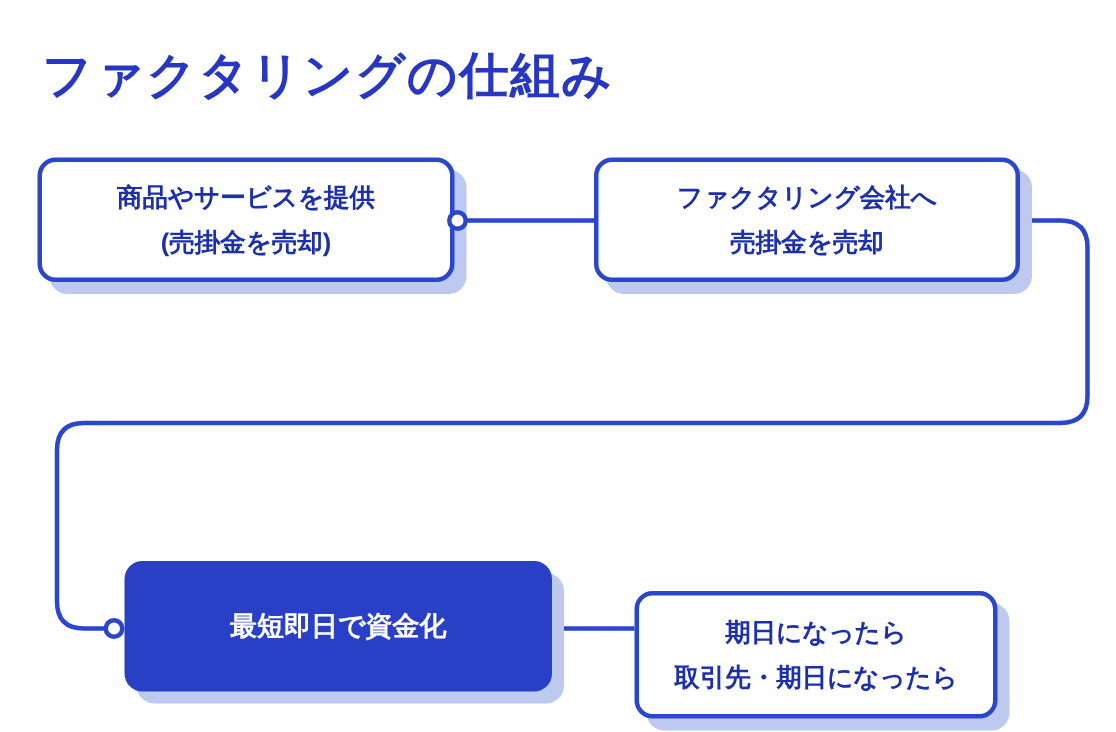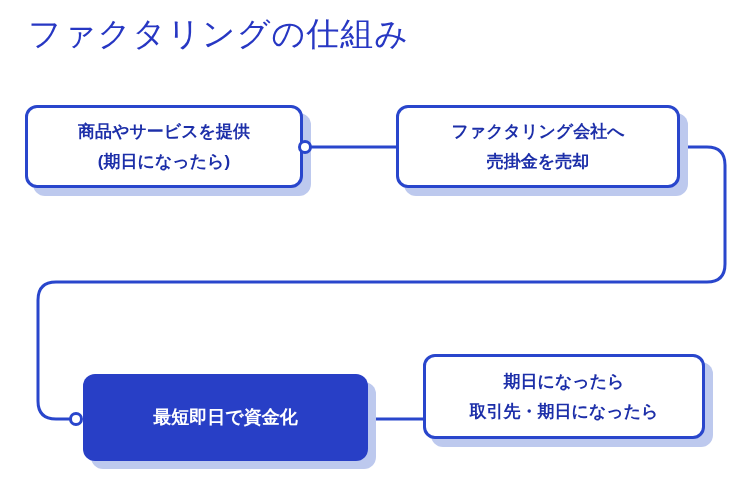--- a/index.html
+++ b/index.html
@@ -17,23 +17,23 @@
   .canvas{
     position:relative;
     width:744px;
     height:488px;
     background:#ffffff;
     overflow:hidden;
   }
   .page-title{
     position:absolute;
     left:28px;
-    top:12px;
+    top:28px;
     font-size:33px;
-    font-weight:400;
+    font-weight:700;
     letter-spacing:1px;
     color:var(--title);
     white-space:nowrap;
   }
   svg.wires{
     position:absolute;
     left:0;top:0;
     width:744px;height:488px;
   }
   svg.wires path, svg.wires line{
@@ -66,38 +66,38 @@
   }
   .node.solid{
     background:var(--accent);
     color:#ffffff;
     font-size:18px;
   }
   .node span{display:block;white-space:nowrap;}
   #box-provide{left:25px; top:105px; width:278px; height:83px;}
   #box-sell   {left:396px;top:105px; width:284px; height:83px;}
   #box-cash   {left:83px; top:374px; width:285px; height:87px;}
-  #box-payment{left:423px;top:354px; width:282px; height:85px;}
+  #box-payment{left:423px;top:394px; width:242px; height:85px;}
 </style>
 </head>
 <body>
 
 <div class="canvas">
 
   <h1 class="page-title">ファクタリングの仕組み</h1>
 
   <svg class="wires" viewBox="0 0 744 488">
     <line x1="305" y1="147" x2="396" y2="147"></line>
     <path d="M 679 147 L 707 147 Q 725 147 725 165 L 725 264 Q 725 282 707 282 L 56 282 Q 38 282 38 300 L 38 401 Q 38 419 56 419 L 76 419"></path>
     <line x1="366" y1="419" x2="423" y2="419"></line>
   </svg>
 
   <div id="box-provide" class="node outline">
     <span>商品やサービスを提供</span>
-    <span>(期日になったら)</span>
+    <span>(売掛金を売却)</span>
   </div>
 
   <div id="box-cash" class="node solid">
     <span>最短即日で資金化</span>
   </div>
 
   <div id="box-sell" class="node outline">
     <span>ファクタリング会社へ</span>
     <span>売掛金を売却</span>
   </div>

